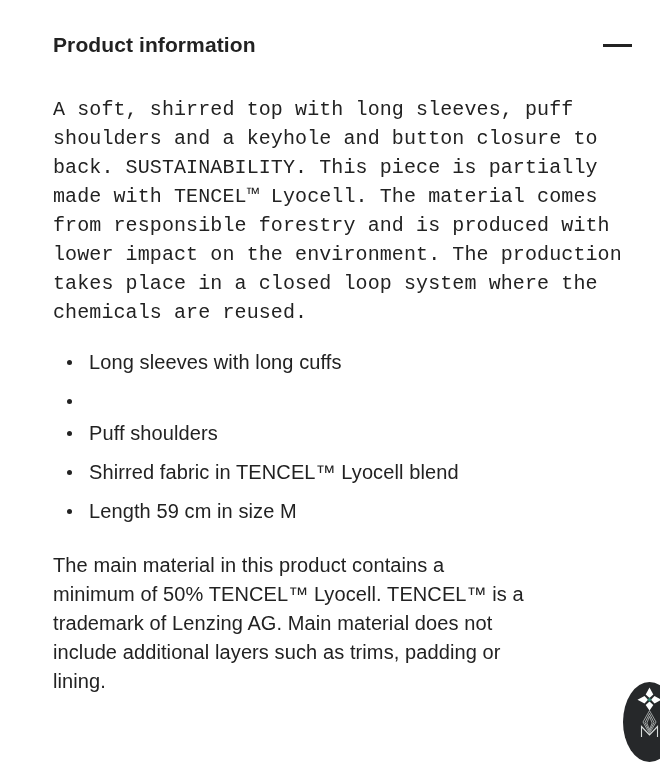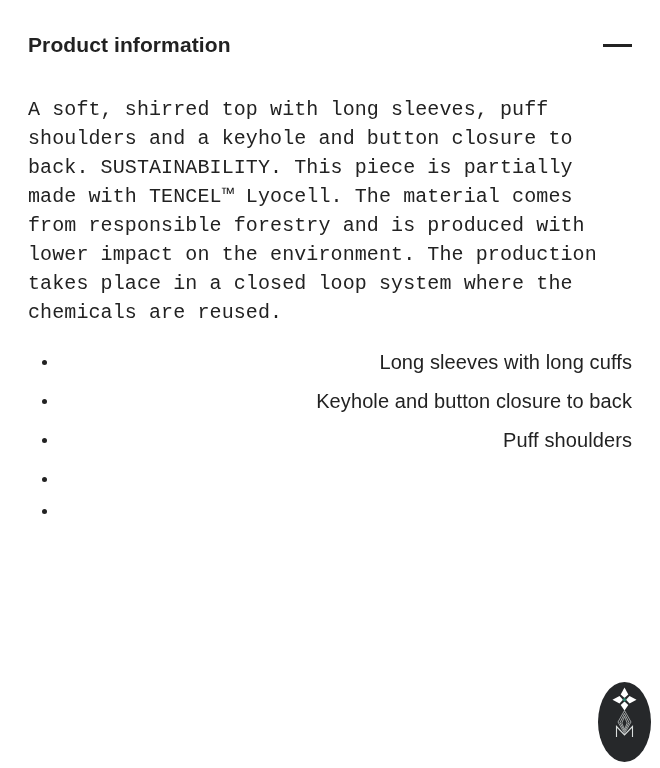--- a/index.html
+++ b/index.html
@@ -4,21 +4,21 @@
 <style>
   * { margin: 0; padding: 0; box-sizing: border-box; }
   html, body {
     width: 660px; height: 768px;
     background: #ffffff;
     font-family: "Liberation Sans", sans-serif;
     color: #222222;
     overflow: hidden;
     position: relative;
   }
-  .panel { padding: 33px 28px 0 28px; position: relative; height: 100%; }
+  .panel { padding: 33px 28px 0 28px; position: relative; height: 100%; margin-left: 25px; }
 
   .accordion-header {
     display: flex;
     align-items: center;
     justify-content: space-between;
     cursor: pointer;
   }
   .section-title {
     font-size: 21px;
     font-weight: 700;
@@ -46,21 +46,20 @@
     list-style: none;
     margin-top: 25px;
   }
   .feature-item {
     display: flex;
     align-items: flex-start;
     font-size: 20px;
     line-height: 20px;
     letter-spacing: 0.1px;
     margin-bottom: 19px;
-    justify-content: space-between;
   }
   .bullet-dot {
     width: 5px; height: 5px;
     border-radius: 50%;
     background: #222222;
     margin: 8px 0 0 14px;
     flex: 0 0 auto;
   }
   .feature-text { margin-left: 17px; }
 
@@ -95,34 +94,40 @@
 takes place in a closed loop system where the
 chemicals are reused.</p>
 
   <ul class="feature-list">
     <li class="feature-item">
       <span class="bullet-dot"></span>
       <span class="feature-text">Long sleeves with long cuffs</span>
     </li>
     <li class="feature-item">
       <span class="bullet-dot"></span>
-      <span class="feature-text">Keyhole and button closure to back</span>
     </li>
     <li class="feature-item">
       <span class="bullet-dot"></span>
       <span class="feature-text">Puff shoulders</span>
     </li>
     <li class="feature-item">
       <span class="bullet-dot"></span>
+      <span class="feature-text">Shirred fabric in TENCEL™ Lyocell blend</span>
     </li>
     <li class="feature-item">
       <span class="bullet-dot"></span>
+      <span class="feature-text">Length 59 cm in size M</span>
     </li>
   </ul>
 
+  <p class="para material-note">The main material in this product contains a
+minimum of 50% TENCEL™ Lyocell. TENCEL™ is a
+trademark of Lenzing AG. Main material does not
+include additional layers such as trims, padding or
+lining.</p>
 
   <button class="brand-badge" aria-label="brand badge">
     <svg width="53" height="80" viewBox="0 0 53 80" xmlns="http://www.w3.org/2000/svg">
       <ellipse cx="26.5" cy="40" rx="26.5" ry="40" fill="#26282a"></ellipse>
 
       <polygon points="26.5,5.5 30.3,12.5 26.5,16 22.7,12.5" fill="#ffffff"></polygon>
       <polygon points="26.5,19.5 30.3,23 26.5,28.5 22.7,23" fill="#ffffff"></polygon>
       <polygon points="14.5,17.8 21.5,14 25,17.8 21.5,21.6" fill="#ffffff"></polygon>
       <polygon points="28,17.8 31.5,14 38.5,17.8 31.5,21.6" fill="#ffffff"></polygon>
 

